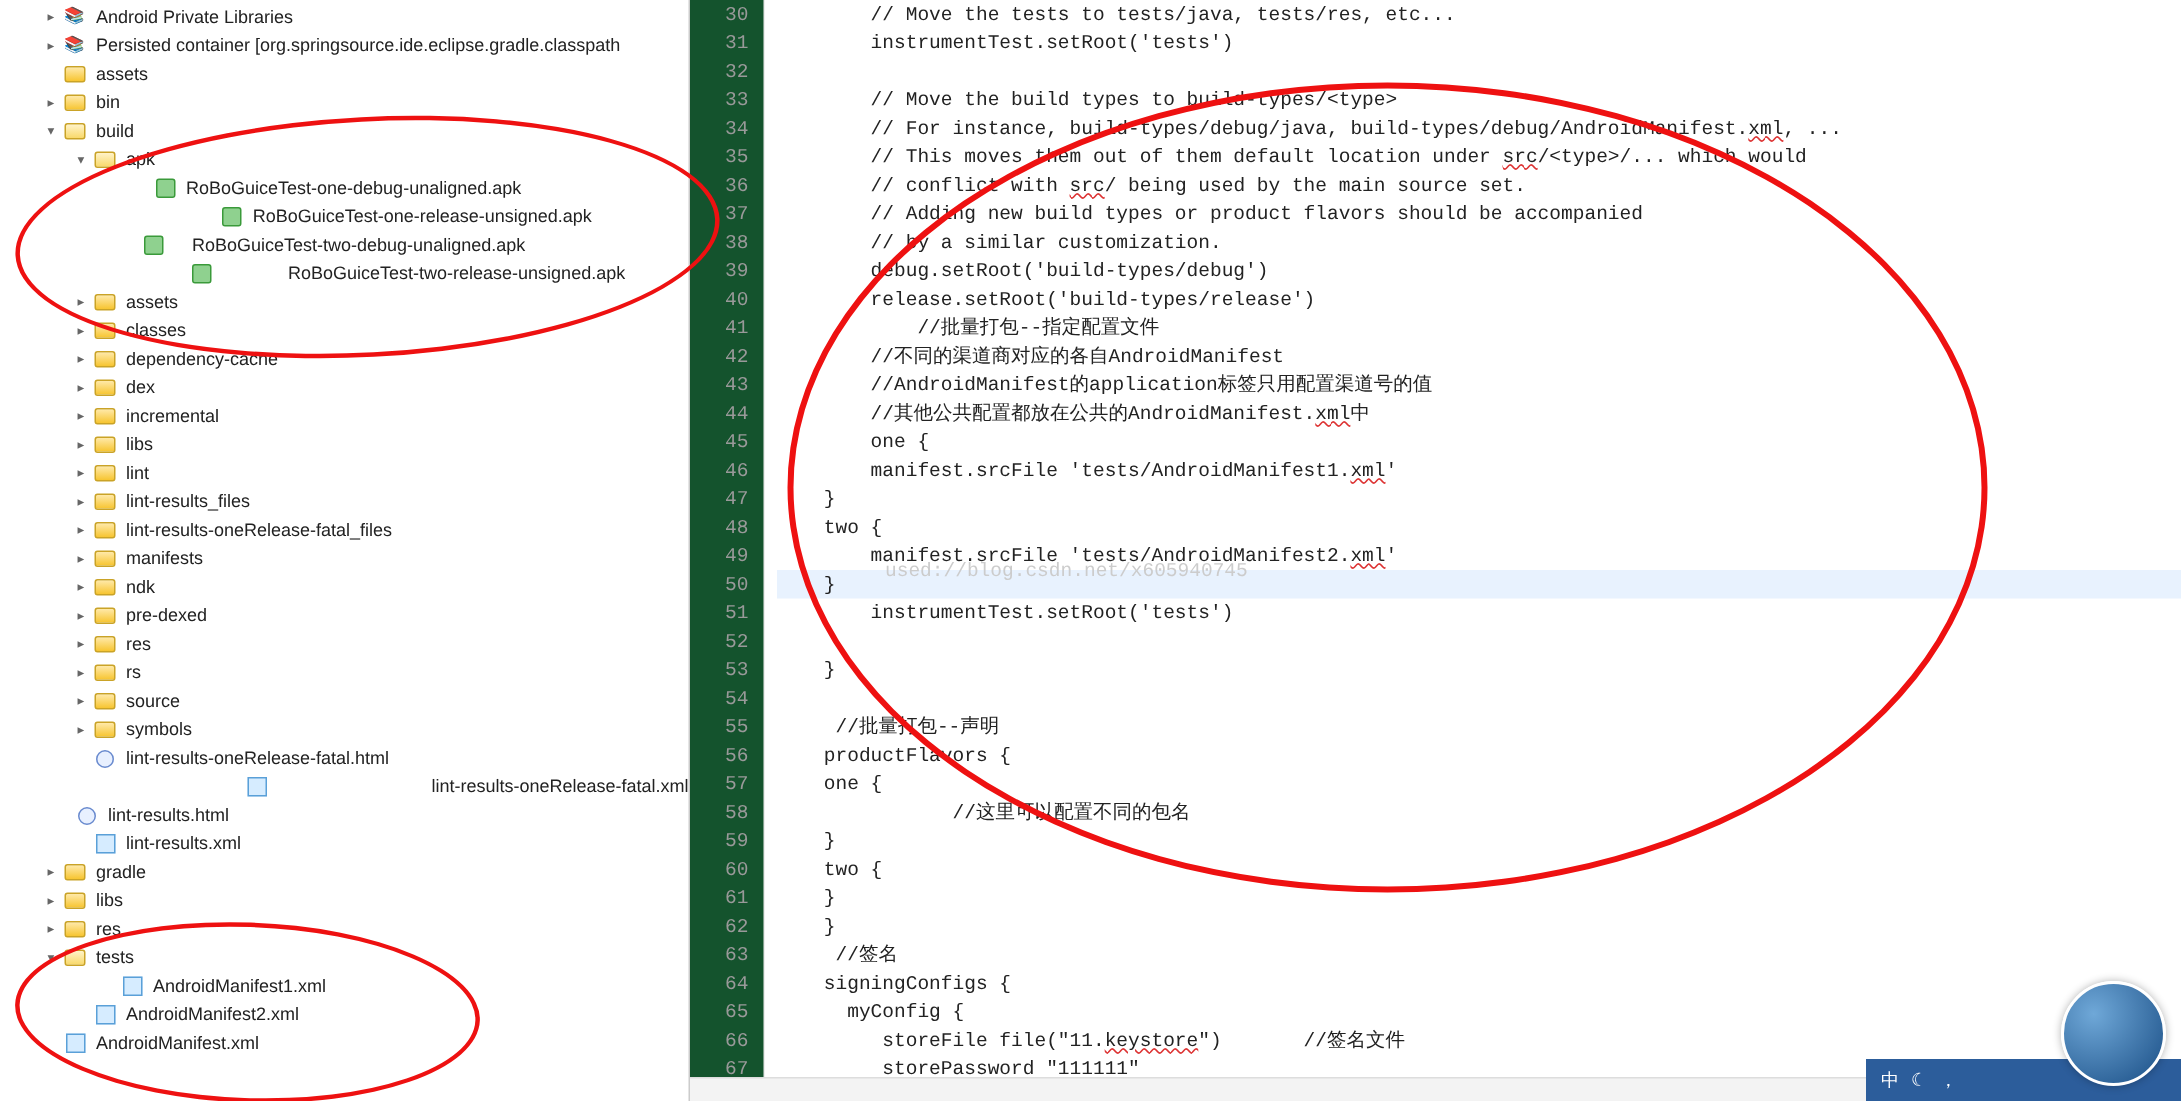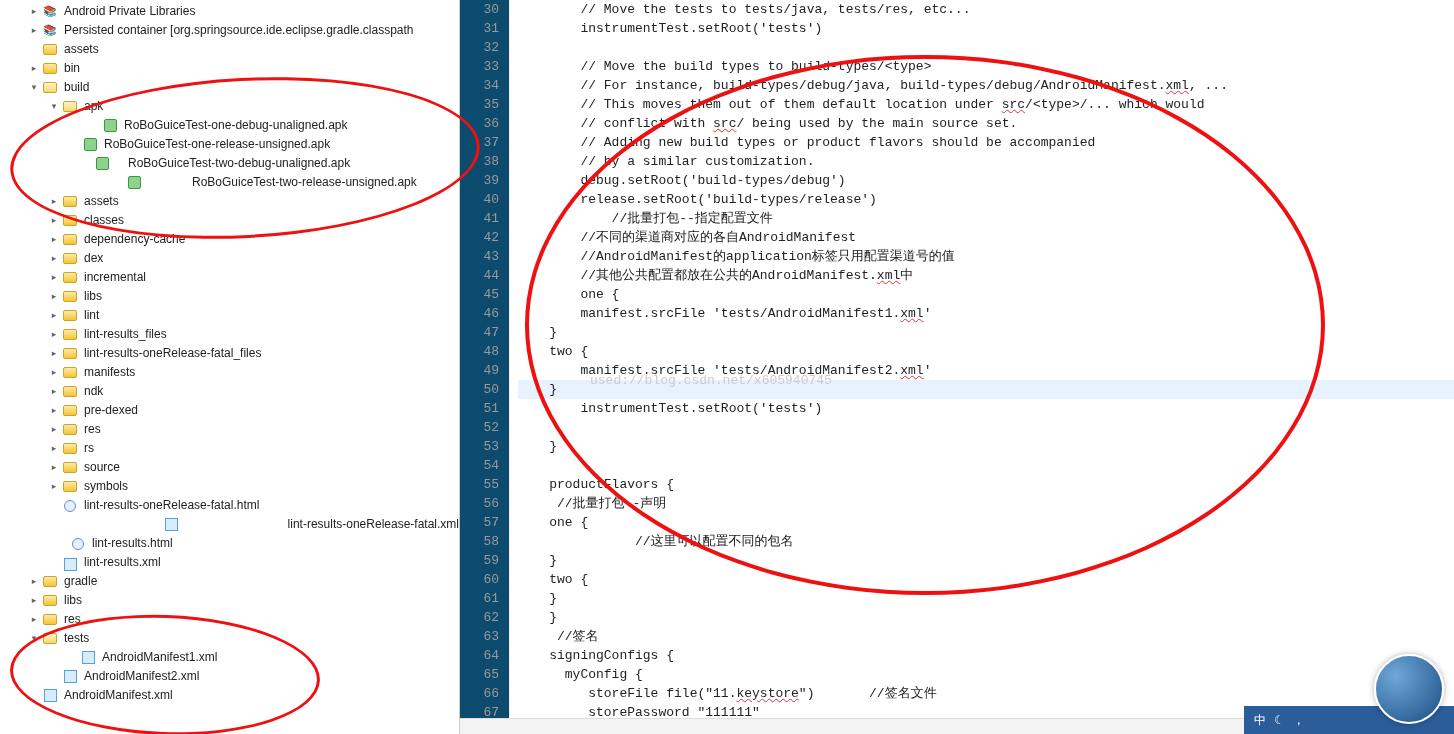--- a/index.html
+++ b/index.html
@@ -30,21 +30,21 @@
     font-family: Consolas, "Courier New", monospace;
     font-size: 13px;
     position: relative;
     overflow: hidden;
   }
   .gutter {
     width: 50px;
     text-align: right;
     padding-right: 10px;
     color: #999;
-    background: #0c4a6e;
+    background: #14532d;
     border-right: 1px solid #eee;
     user-select: none;
   }
   .gutter div, .code div.line {
     height: 19px;
     line-height: 19px;
     white-space: pre;
   }
   .code {
     flex: 1;
@@ -168,21 +168,21 @@
       </span>
       <span class="label">apk</span>
     </div>
     <div class="tree-row" style="padding-left: 88px;">
       <span class="twisty"></span>
       <span class="icon">
         <span class="icon-apk"></span>
       </span>
       <span class="label">RoBoGuiceTest-one-debug-unaligned.apk</span>
     </div>
-    <div class="tree-row" style="padding-left: 68px;">
+    <div class="tree-row" style="padding-left: 68px; justify-content: center;">
       <span class="twisty"></span>
       <span class="icon">
         <span class="icon-apk"></span>
       </span>
       <span class="label">RoBoGuiceTest-one-release-unsigned.apk</span>
     </div>
     <div class="tree-row" style="padding-left: 68px; gap: 12px;">
       <span class="twisty"></span>
       <span class="icon">
         <span class="icon-apk"></span>
@@ -315,28 +315,28 @@
       </span>
       <span class="label">lint-results-oneRelease-fatal.html</span>
     </div>
     <div class="tree-row" style="padding-left: 48px; justify-content: space-between;">
       <span class="twisty"></span>
       <span class="icon">
         <span class="icon-xml"></span>
       </span>
       <span class="label">lint-results-oneRelease-fatal.xml</span>
     </div>
-    <div class="tree-row" style="padding-left: 56px;">
+    <div class="tree-row" style="padding-left: 36px;">
       <span class="twisty"></span>
       <span class="icon">
         <span class="icon-html"></span>
       </span>
       <span class="label">lint-results.html</span>
     </div>
-    <div class="tree-row" style="padding-left: 48px; align-items: flex-end;">
+    <div class="tree-row" style="padding-left: 48px;">
       <span class="twisty"></span>
       <span class="icon">
         <span class="icon-xml"></span>
       </span>
       <span class="label">lint-results.xml</span>
     </div>
     <div class="tree-row" style="padding-left: 28px;">
       <span class="twisty">▸</span>
       <span class="icon">
         <span class="icon-folder"></span>
@@ -448,22 +448,22 @@
       <div class="line">        one {</div>
       <div class="line">        manifest.srcFile 'tests/AndroidManifest1.<span class="squiggle">xml</span>'</div>
       <div class="line">    }</div>
       <div class="line">    two {</div>
       <div class="line">        manifest.srcFile 'tests/AndroidManifest2.<span class="squiggle">xml</span>'</div>
       <div class="line highlight">    }</div>
       <div class="line">        instrumentTest.setRoot('tests')</div>
       <div class="line"> </div>
       <div class="line">    }</div>
       <div class="line"> </div>
+      <div class="line">     //批量打包--声明</div>
       <div class="line">    productFlavors {</div>
-      <div class="line">     //批量打包--声明</div>
       <div class="line">    one {</div>
       <div class="line">               //这里可以配置不同的包名</div>
       <div class="line">    }</div>
       <div class="line">    two {</div>
       <div class="line">    }</div>
       <div class="line">    }</div>
       <div class="line">     //签名</div>
       <div class="line">    signingConfigs {</div>
       <div class="line">      myConfig {</div>
       <div class="line">         storeFile file("11.<span class="squiggle">keystore</span>")       //签名文件</div>

